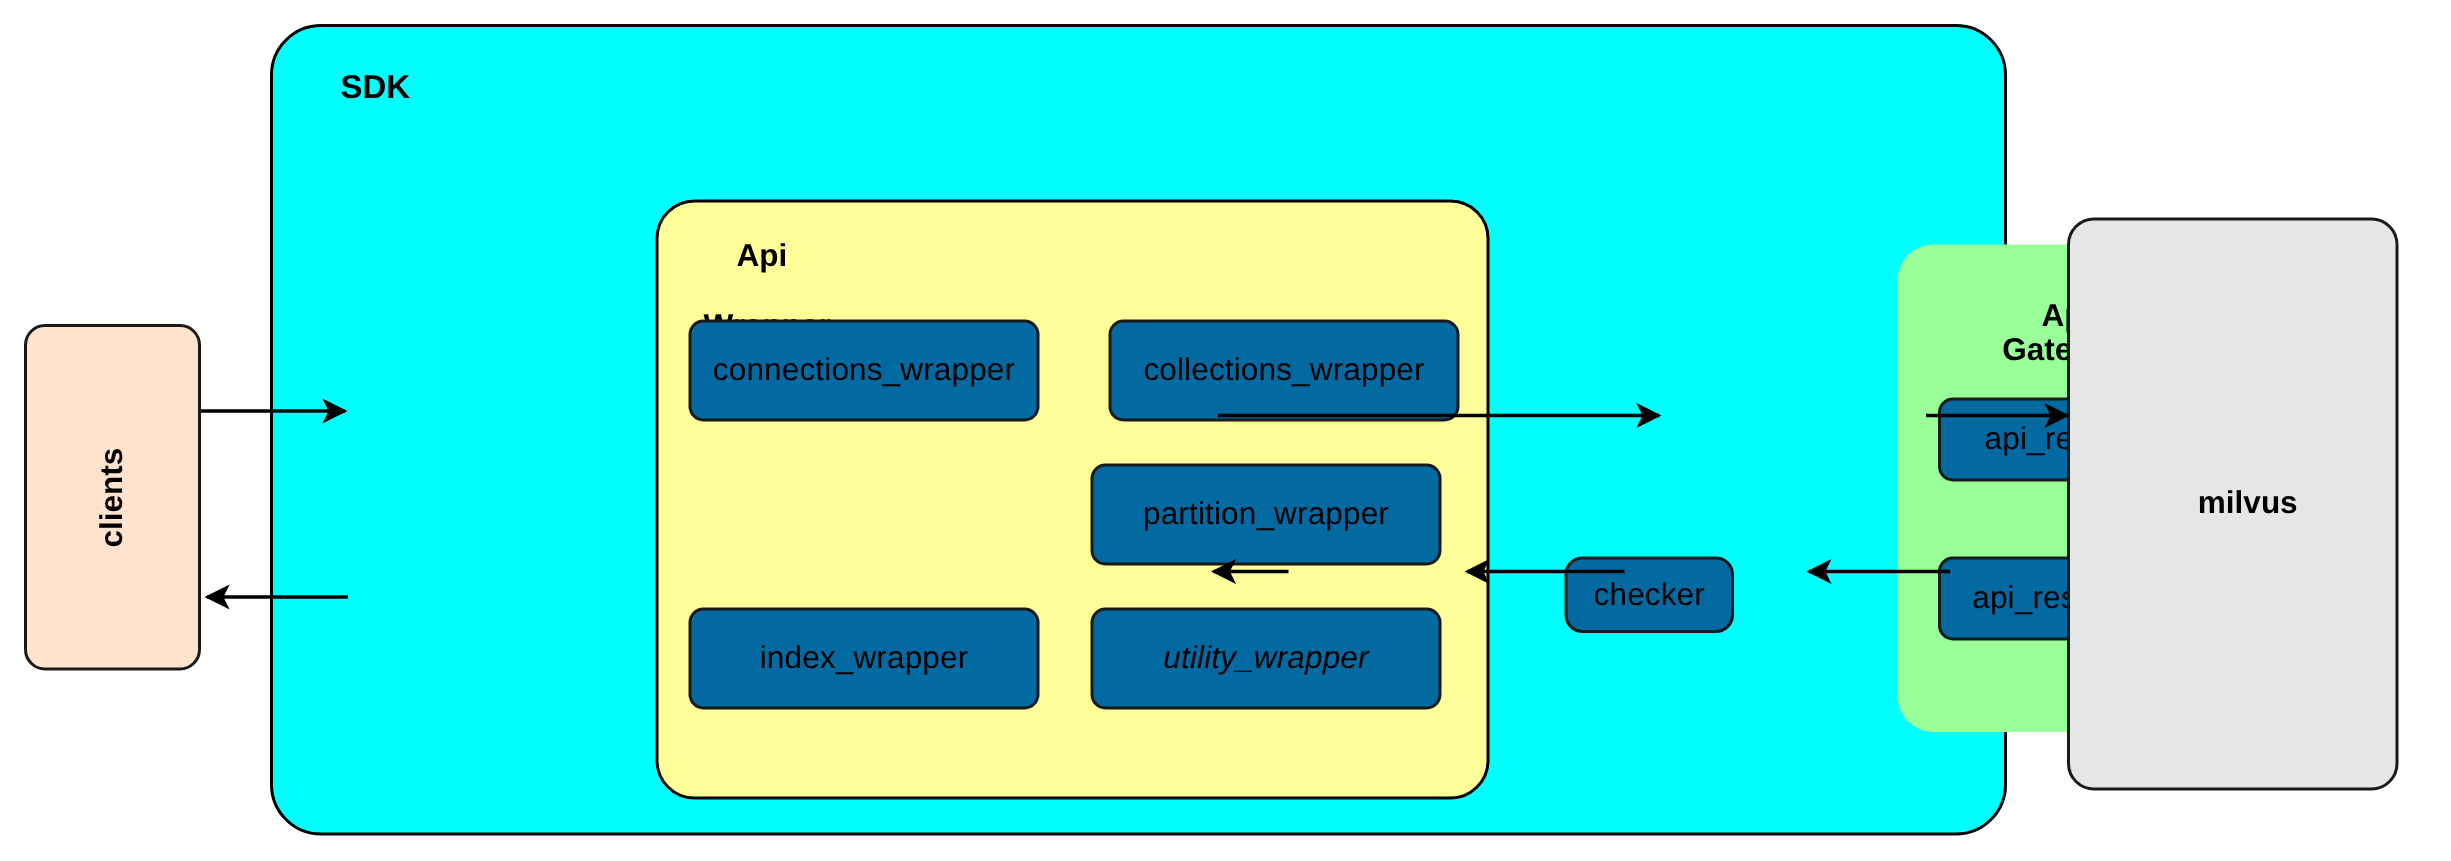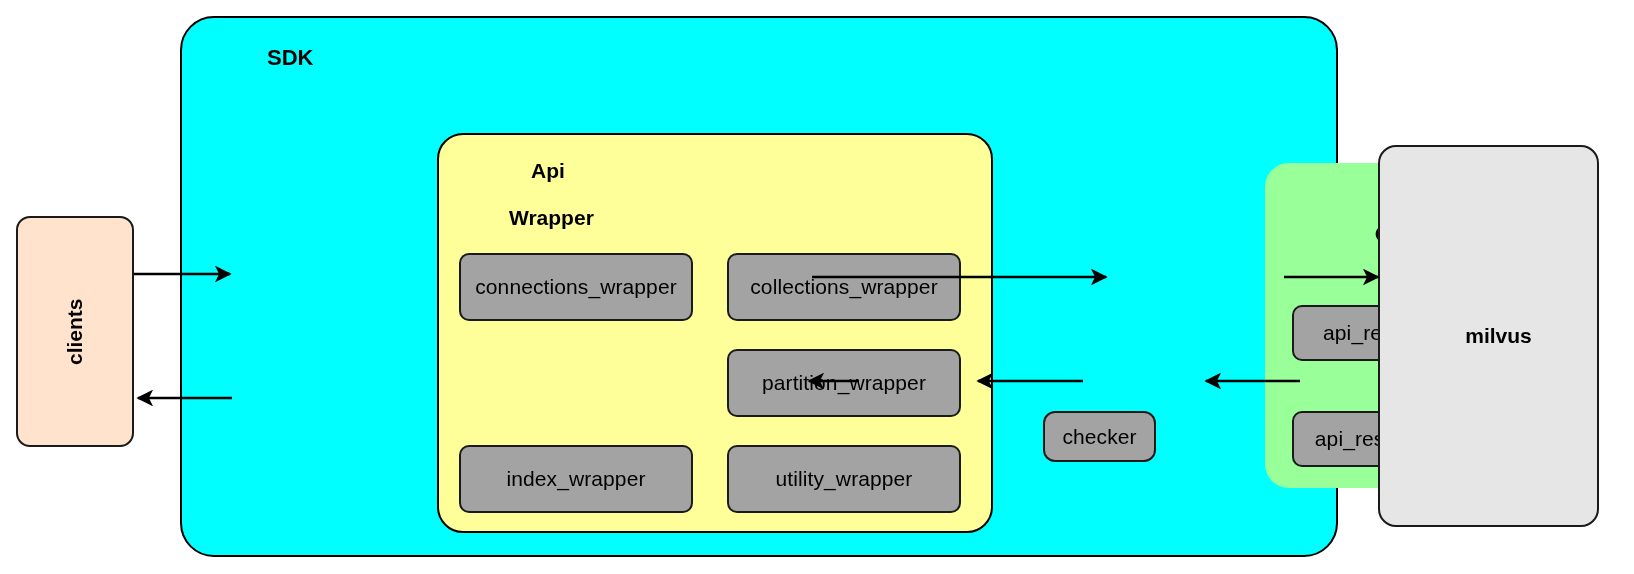--- a/index.html
+++ b/index.html
@@ -23,28 +23,27 @@
     position: absolute;
     box-sizing: border-box;
     border: 2px solid #000000;
     border-radius: 16px;
   }
   .leafbox {
     position: absolute;
     box-sizing: border-box;
     border: 2px solid #1a1a1a;
     border-radius: 10px;
-    background: #a3a3a3;
+    background: #0369a1;
     display: flex;
     align-items: center;
     justify-content: center;
     font-size: 21px;
     color: #000000;
     letter-spacing: .1px;
-    margin-top: 40px;
   }
 
   
   #sdk-container {
     left: 180px;
     top: 16px;
     width: 1158px;
     height: 541px;
     background: #00ffff;
     border-radius: 34px;
@@ -67,21 +66,20 @@
     border: none;
   }
 
   
   .container-title {
     position: absolute;
     font-weight: bold;
     color: #000000;
     line-height: 1.12;
     white-space: pre-line;
-    margin-left: 40px;
   }
   #sdk-title {
     left: 45px;
     top: 28px;
     font-size: 22px;
   }
   #api-wrapper-title {
     left: 30px;
     top: 0px;
     font-size: 21px;
@@ -183,26 +181,26 @@
     <span class="container-title" id="sdk-title">SDK</span>
 
     <div class="box" id="api-wrapper-container">
 
       <span class="container-title" id="api-wrapper-title">
         <span class="ind">Api</span>
         <span>Wrapper</span>
       </span>
 
       <div class="leafbox wrap-cell" style="left:20px;  top:78px;">connections_wrapper</div>
-      <div class="leafbox wrap-cell" style="left:288px; top:78px;text-align:center;">collections_wrapper</div>
+      <div class="leafbox wrap-cell" style="left:300px; top:78px;text-align:center;">collections_wrapper</div>
 
       <div class="leafbox wrap-cell" style="left:288px; top:174px;">partition_wrapper</div>
 
       <div class="leafbox wrap-cell" style="left:20px;  top:270px;text-align:center;">index_wrapper</div>
-      <div class="leafbox wrap-cell" style="left:288px; top:270px;">utility_wrapper</div>
+      <div class="leafbox wrap-cell" style="left:288px; top:270px;font-style:italic;">utility_wrapper</div>
     </div>
 
     <div class="leafbox" id="checker-box">checker</div>
 
     <div class="box" id="api-gateway-container">
 
       <span class="container-title" id="api-gateway-title">
         <span>Api</span>
         <span class="ln2">Gateway</span>
       </span>

